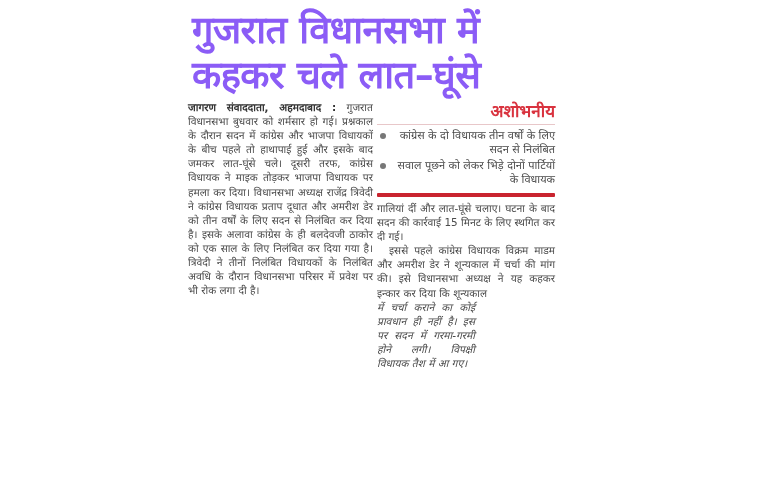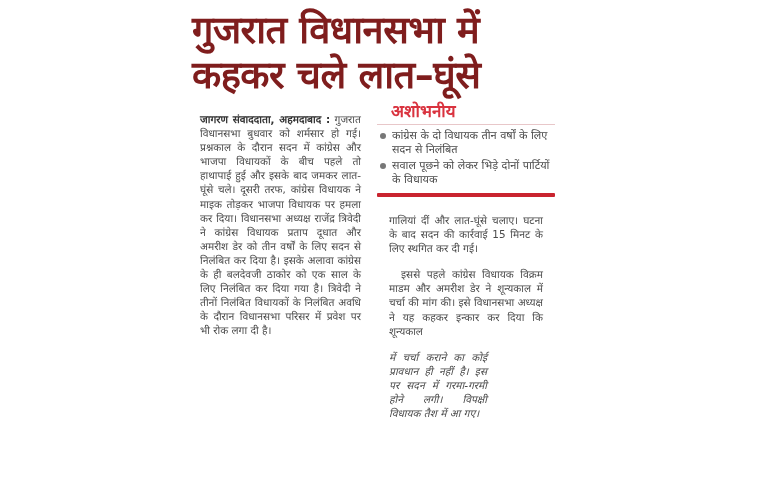--- a/index.html
+++ b/index.html
@@ -4,31 +4,31 @@
   <style>
     html, body { margin: 0; padding: 0; }
     body {
       width: 768px; height: 480px; background: #ffffff; position: relative; overflow: hidden;
       font-family: "DejaVu Sans", sans-serif; color: #3a3a3a;
     }
     .clip { position: absolute; left: 180px; top: 0; width: 385px; height: 480px; }
     .headline {
       position: absolute; left: 12px; top: 8px; width: 380px;
       font-family: "DejaVu Sans", sans-serif; font-weight: bold; font-size: 38px;
-      line-height: 45px; color: #7f1d1d; letter-spacing: -0.5px;
+      line-height: 45px; color: #8b5cf6; letter-spacing: -0.5px;
     }
     .col-left {
       position: absolute; left: 8px; top: 100px; width: 185px;
       font-size: 10.4px; line-height: 14.1px; color: #4a4a4a; text-align: justify;
     }
-    .col-left p, .col-right p { margin: 12px; }
+    .col-left p, .col-right p { margin: 0; }
     .col-left p.indent, .col-right p.indent { text-indent: 12px; }
     .byline { font-weight: bold; color: #333; }
     .sidebar {
-      position: absolute; left: 197px; top: 100px; width: 178px;
+      position: absolute; left: 197px; top: 100px; width: 178px; text-align: right;
     }
     .side-title {
       font-weight: bold; font-size: 17px; color: #d9333f; line-height: 22px; margin-left: 14px;
     }
     .side-rule-thin { height: 1px; background: #e8c7c9; margin: 2px 0 4px 0; }
     .bullet { display: flex; font-size: 11px; line-height: 14px; color: #4a4a4a; margin-bottom: 2px; }
     .bullet .dot { width: 6px; height: 6px; border-radius: 50%; background: #777; margin: 4px 6px 0 3px; flex: none; }
     .side-rule { height: 4px; background: #c9242f; margin-top: 6px; border-radius: 1px; }
     .col-right {
       position: absolute; left: 197px; top: 201px; width: 178px;

